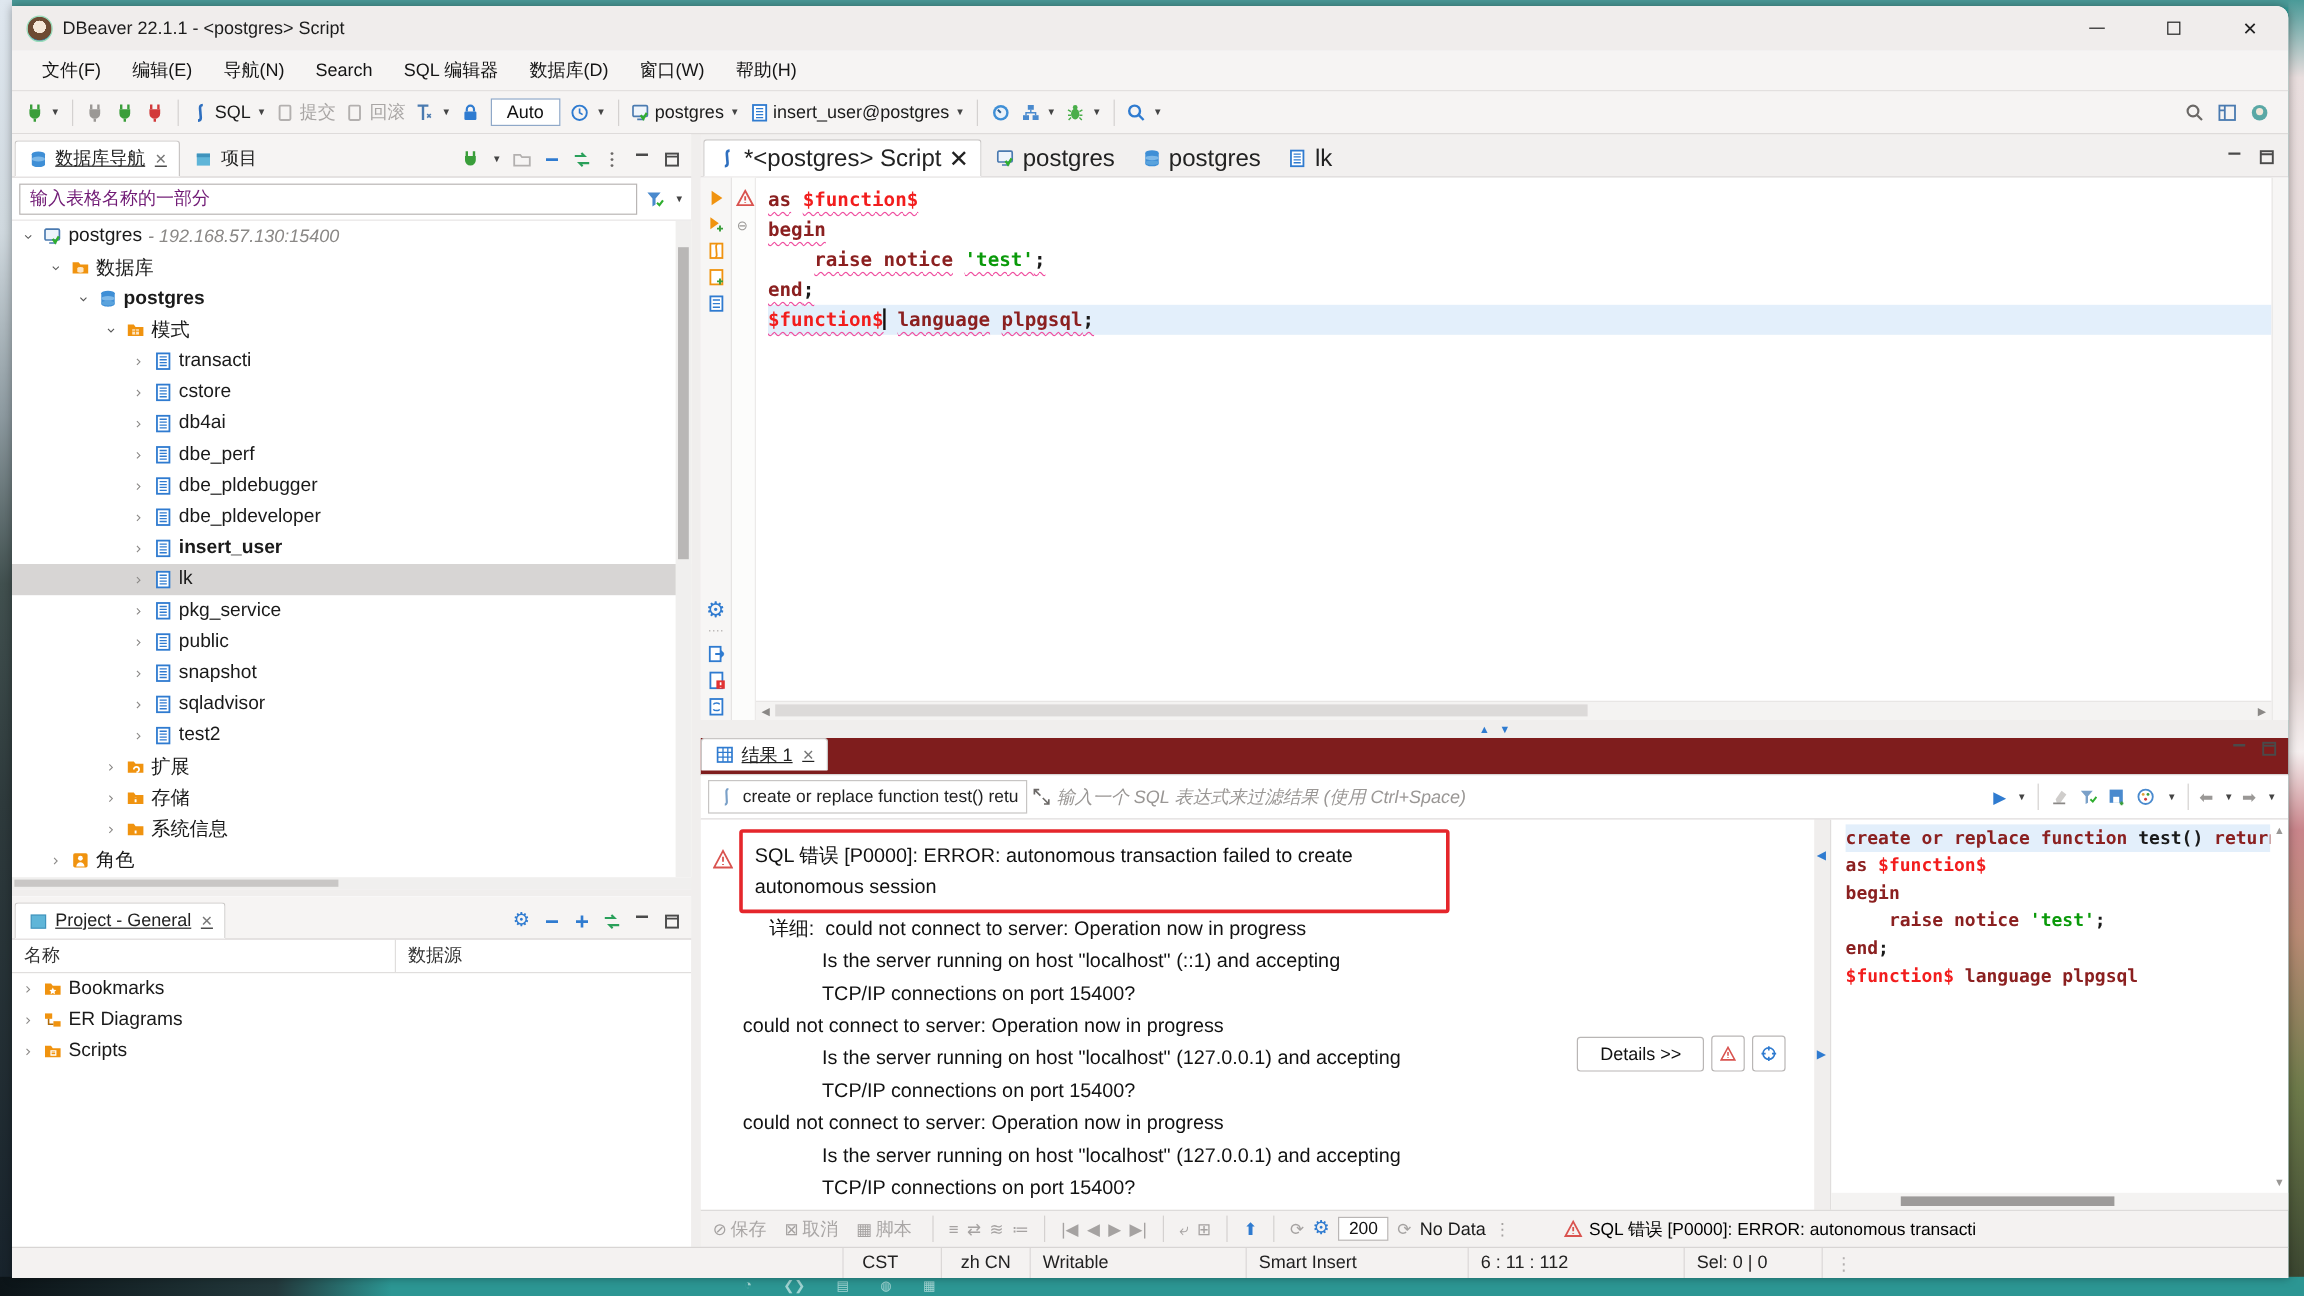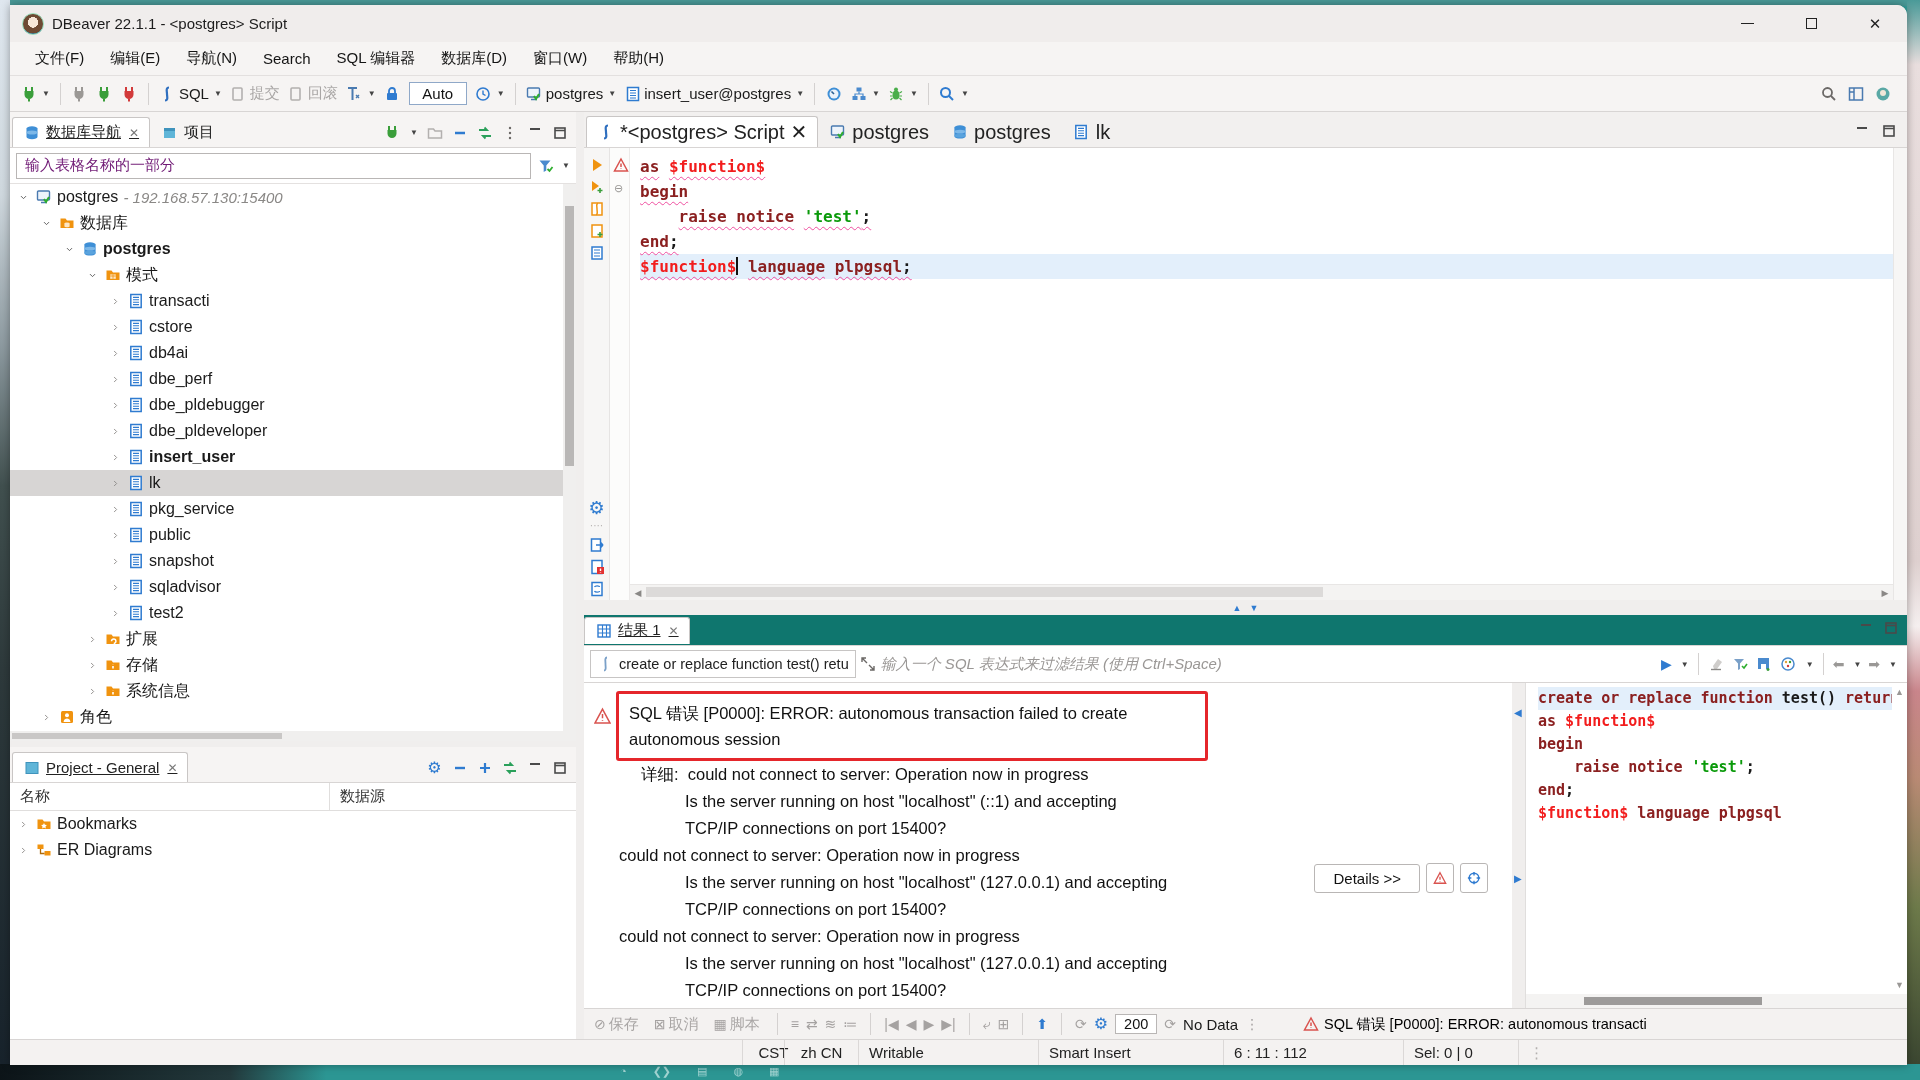--- a/index.html
+++ b/index.html
@@ -86,21 +86,21 @@
   .tok.pl{color:#1a1a1a;}
   .sqg{text-decoration:underline;text-decoration-style:wavy;text-decoration-color:#ef4fa0;text-decoration-thickness:1px;text-underline-offset:4px;}
   .caret{display:inline-block;width:2px;height:18px;background:#111;vertical-align:-3px;}
   .edhsb{height:16px;background:#f4f3f2;display:flex;align-items:center;flex:0 0 auto;border-top:1px solid #e8e6e5;}
   .arrowbtn{width:16px;height:14px;display:flex;align-items:center;justify-content:center;color:#8a8886;font-size:9px;flex:0 0 auto;}
   .edhsb .track{flex:1;height:100%;position:relative;}
   .edhsb .thumb{position:absolute;left:0;top:2px;height:10px;width:55%;background:#dcdad9;}
   .edvsb{width:14px;background:#f7f6f5;border-left:1px solid #e8e6e5;flex:0 0 auto;}
   .splith{height:15px;background:#f0eeed;display:flex;align-items:center;justify-content:center;gap:8px;flex:0 0 auto;color:#2f7bd0;font-size:9px;}
   
-  .restabs{height:31px;display:flex;align-items:center;background:#0f766e;border-bottom:1px solid #d8d5d4;flex:0 0 auto;}
+  .restabs{height:31px;display:flex;align-items:flex-start;background:#7f1d1d;border-bottom:1px solid #d8d5d4;flex:0 0 auto;}
   .resfilter{height:37px;background:#fff;border-bottom:1px solid #d8d5d4;display:flex;align-items:center;padding:3px 6px;gap:4px;flex:0 0 auto;}
   .queried{display:flex;align-items:center;gap:5px;border:1px solid #c7c5c4;height:28px;padding:0 6px;max-width:312px;flex:0 0 auto;overflow:hidden;}
   .queried .qt{font-size:14.5px;color:#222;white-space:nowrap;}
   .resfilter .ph{flex:1;font-size:15px;font-style:italic;color:#9a9795;white-space:nowrap;overflow:hidden;}
   .resicons{display:flex;align-items:center;gap:7px;padding-right:4px;}
   .rescontent{flex:1;display:flex;min-height:0;}
   .errarea{flex:1;background:#fff;position:relative;overflow:hidden;min-width:0;}
   .errwarn{position:absolute;left:10px;top:24px;}
   .errbox{position:absolute;left:32px;top:8px;width:592px;border:3px solid #e5262b;border-radius:3px;padding:6px 10px;font-size:16.5px;color:#111;line-height:26px;}
   .errlines{position:absolute;left:35px;top:78px;right:10px;font-size:16.5px;color:#111;line-height:27px;white-space:pre;}
@@ -809,20 +809,35 @@
                 </svg>
               </span>
               <span class="ic">
                 <svg viewBox="0 0 16 16">
                   <rect x="1.5" y="2.5" width="6" height="4.5" fill="#f0930f"></rect>
                   <rect x="8.5" y="9" width="6" height="4.5" fill="#f0930f"></rect>
                   <path d="M4.5 7v4.5h4" stroke="#b06a08" stroke-width="1.3" fill="none"></path>
                 </svg>
               </span>
               <span class="tlabel">ER Diagrams</span>
+            </div>
+            <div class="trow" style="padding-left:6px">
+              <span class="chev">
+                <svg viewBox="0 0 16 16">
+                  <path d="M5.5 3.5L10 8l-4.5 4.5" stroke="#8a8886" stroke-width="1.6" fill="none"></path>
+                </svg>
+              </span>
+              <span class="ic">
+                <svg viewBox="0 0 16 16">
+                  <path d="M1.5 3.5h5l1.5 2h6.5V13h-13z" fill="#f0930f"></path>
+                  <rect x="6" y="7.2" width="5" height="4.6" fill="#fff"></rect>
+                  <path d="M7 8.6h3M7 10h3" stroke="#f0930f" stroke-width=".9"></path>
+                </svg>
+              </span>
+              <span class="tlabel">Scripts</span>
             </div>
           </div>
       </div>
     </div>
 
     <div class="vsplit"></div>
 
     <div class="rightcol">
       <div class="edtabs">
         <span><div class="edtab active" style="display:inline-flex">
@@ -1139,21 +1154,21 @@
                 <path d="M8 6.5v3.5m0 1.5v.6" stroke="#d9534f" stroke-width="1.5"></path>
               </svg>
             </span>
           <span>SQL 错误 [P0000]: ERROR: autonomous transacti</span>
         </div>
       </div>
     </div>
   </div>
 
   <div class="statusbar">
-    <span class="ss" style="left:732px;width:62px;justify-content:center;">CST</span>
+    <span class="ss" style="left:692px;width:62px;justify-content:center;">CST</span>
     <span class="ss" style="left:774px;width:74px;justify-content:center;">zh CN</span>
     <span class="ss" style="left:848px;width:180px;">Writable</span>
     <span class="ss" style="left:1028px;width:185px;">Smart Insert</span>
     <span class="ss" style="left:1213px;width:180px;">6 : 11 : 112</span>
     <span class="ss" style="left:1393px;width:115px;">Sel: 0 | 0</span>
     <span class="ss" style="left:1508px;color:#b3b0af;">⋮</span>
   </div>
 </div>
 
 </body></html>

